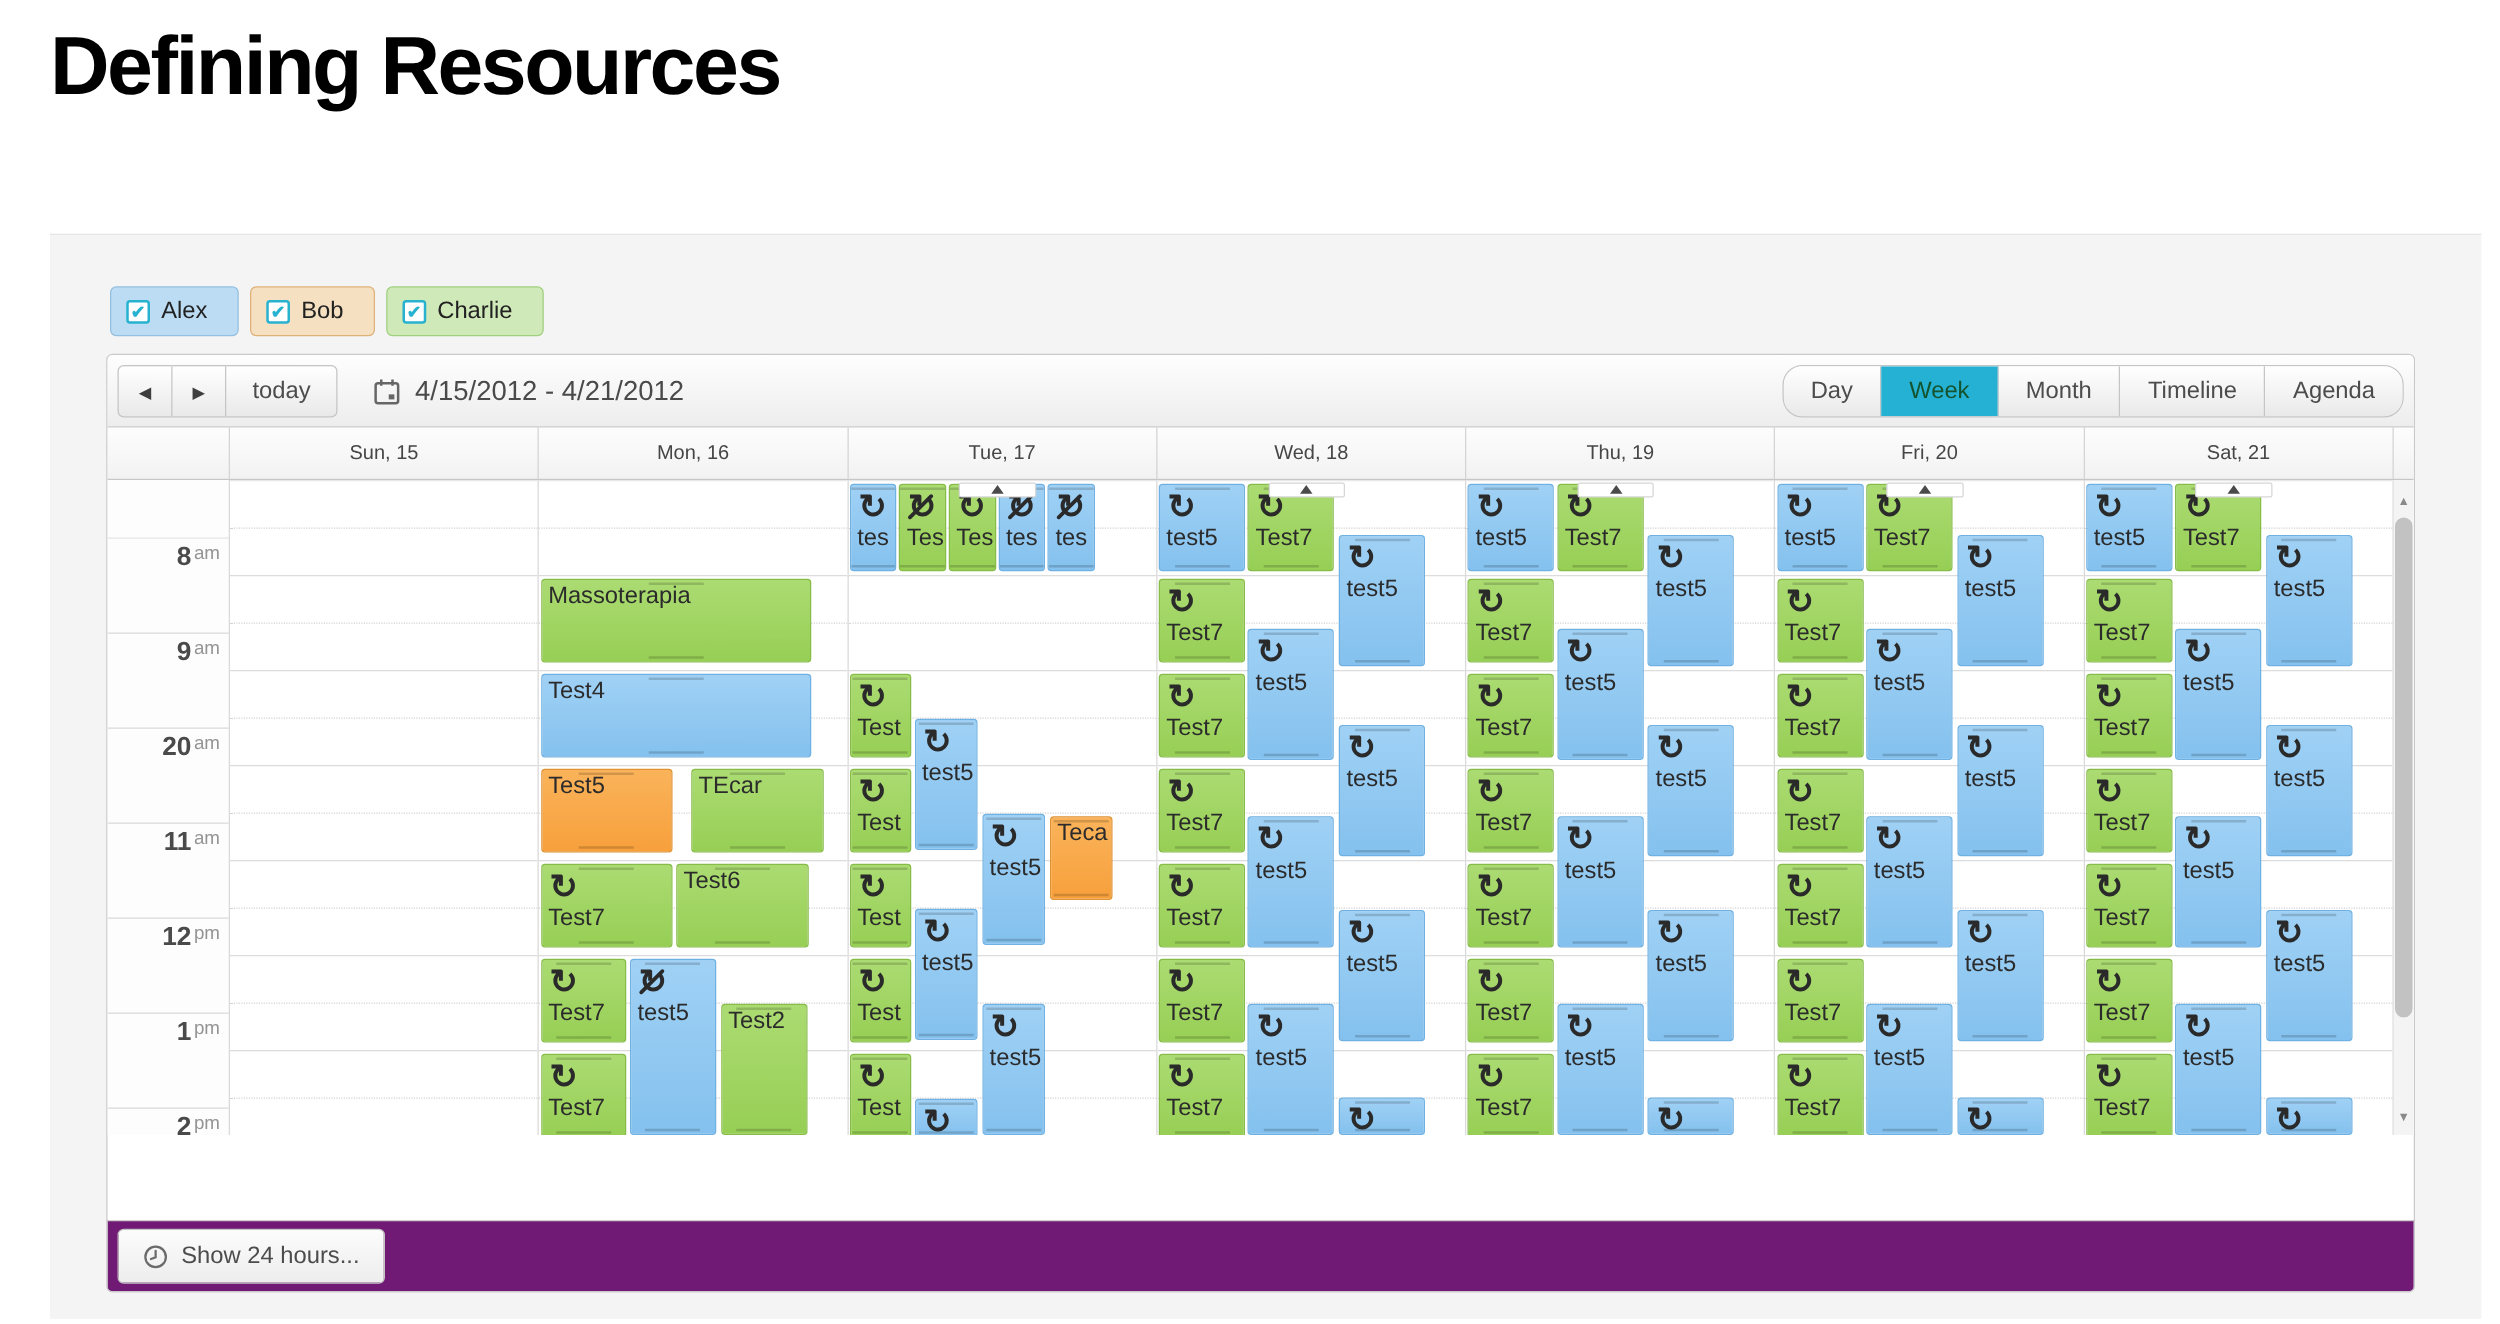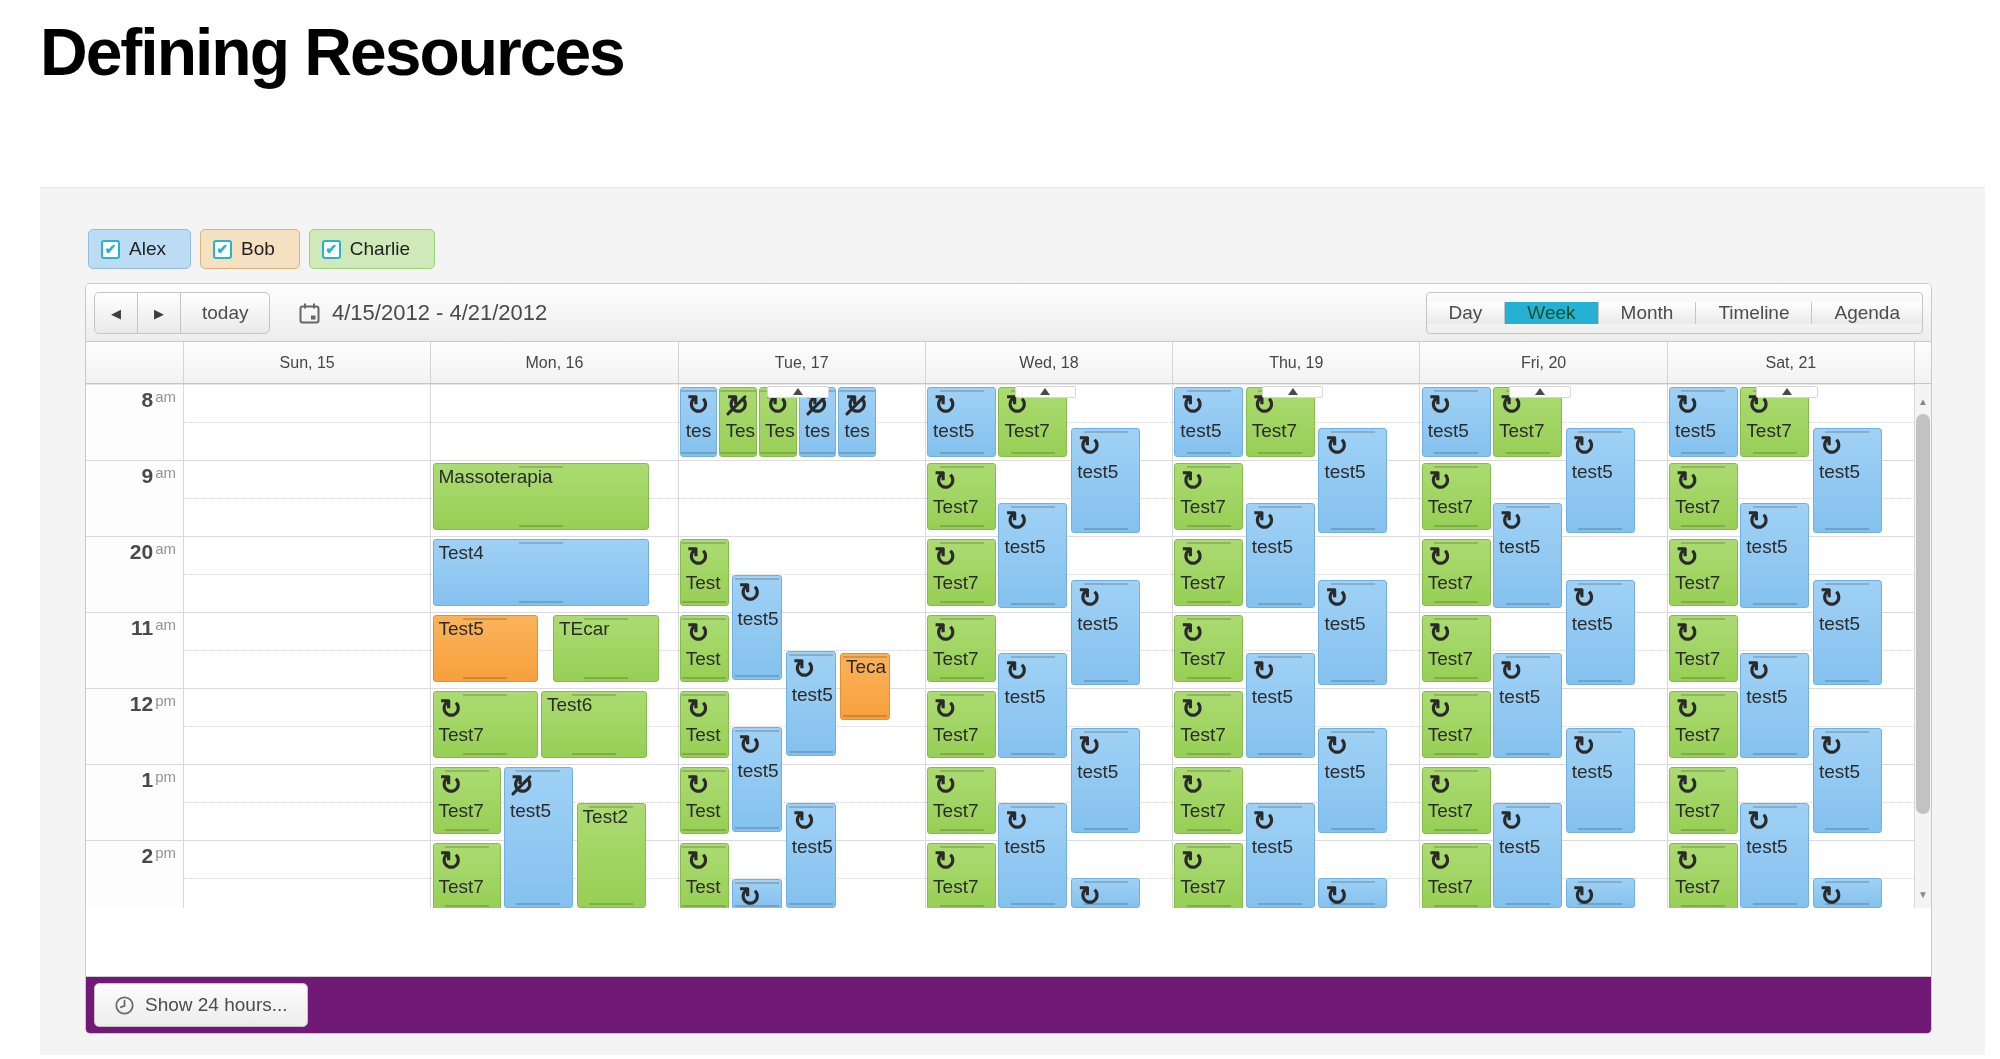--- a/index.html
+++ b/index.html
@@ -16,42 +16,42 @@
   .cb { width:19px; height:19px; border:2px solid #27b2cf; border-radius:3px; background:#fff; color:#27b2cf; font-size:14px; line-height:15px; text-align:center; font-weight:bold; }
 
   
   .scheduler { position:absolute; left:45px; top:95px; width:1847px; height:751px; background:#fff; border:1px solid #c9c9c9; border-radius:5px; overflow:hidden; }
 
   .sched-toolbar { position:relative; height:58px; background:linear-gradient(#fefefe,#ededed); border-bottom:1px solid #c9c9c9; }
   .nav-group { position:absolute; left:8px; top:8px; height:42px; display:flex; border:1px solid #c5c5c5; border-radius:5px; overflow:hidden; background:linear-gradient(#ffffff,#e9e9e9); }
   .nav-btn { border:none; background:transparent; border-right:1px solid #c5c5c5; width:43px; font-size:13px; color:#3e3e3e; font-family:inherit; cursor:pointer; }
   .nav-btn.today { width:auto; padding:0 21px; border-right:none; font-size:19px; color:#4c4c4c; }
   .date-title { position:absolute; left:212px; top:0; height:58px; display:flex; align-items:center; gap:11px; font-size:22px; color:#4a4a4a; cursor:pointer; }
-  .view-group { position:absolute; right:8px; top:8px; height:42px; display:flex; border:1px solid #c5c5c5; border-radius:4px; overflow:hidden;align-items:center; }
+  .view-group { position:absolute; right:8px; top:8px; height:42px; display:flex; border:1px solid #c5c5c5; border-radius:16px; overflow:hidden; }
   .view-btn { border:none; font-family:inherit; padding:0 22px; font-size:19px; color:#4c4c4c; background:linear-gradient(#ffffff,#e9e9e9); border-right:1px solid #c5c5c5; cursor:pointer; }
   .view-btn:last-child { border-right:none; }
   .view-btn.selected { background:#25b1d3; color:#14532d; }
 
   
   .day-header { display:flex; height:42px; background:linear-gradient(#fdfdfd,#f2f2f2); border-bottom:1px solid #c6c6c6; }
   .dh-gutter { width:98px; border-right:1px solid #d4d4d4; }
   .dh-cell { flex:1; border-right:1px solid #d4d4d4; display:flex; align-items:center; justify-content:center; font-size:16px; color:#464646; }
   .dh-spacer { width:16px; }
 
   .allday-row { display:flex; height:70px; background:#e9e9e9; border-bottom:1px solid #c6c6c6; }
   .ad-gutter { width:98px; background:#f9f9f9; border-right:1px solid #d4d4d4; text-align:right; padding:5px 8px 0 0; font-size:18px; color:#555; }
   .ad-cell { flex:1; border-right:1px solid #d4d4d4; position:relative; }
   .ad-spacer { width:16px; }
   .ad-event { position:absolute; left:1px; right:3px; top:4px; height:27px; background:#90c9f3; border:1px solid #61a6d4; border-radius:3px; font-size:19px; color:#2b2b2b; padding:1px 0 0 8px; overflow:hidden; cursor:pointer; }
 
   
   .content { display:flex; height:524px; position:relative; overflow:hidden; background:#fff; }
   .gutter { width:98px; border-right:1px solid #d9d9d9; background:#fdfdfd; }
   .g-cell { height:76px; border-top:1px solid #d9d9d9; text-align:right; padding:3px 7px 0 0; }
-  .g-cell:first-child { border-top-color:#e5e5e5; }
+  .g-cell:first-child { border-top-color:#e5e5e5;margin-top:46px; }
   .g-hour { font-size:21px; font-weight:bold; color:#4a4a4a; }
   .g-mer { font-size:15px; color:#949494; margin-left:2px; vertical-align:5px; }
   .day-col { flex:1; position:relative; border-right:1px solid #d9d9d9; }
   .slot { height:76px; border-top:1px solid #dcdcdc; position:relative; }
   .slot:first-child { border-top-color:#e8e8e8; }
   .slot::after { content:""; position:absolute; left:0; right:0; top:37px; border-top:1px dotted #d4d4d4; }
 
   
   .event { position:absolute; border:1px solid; border-radius:3px; padding:2px 5px; overflow:hidden; cursor:pointer; z-index:2; }
   .event::before, .event::after { content:""; position:absolute; left:50%; width:44px; margin-left:-22px; height:2px; background:rgba(0,0,0,0.16); }

